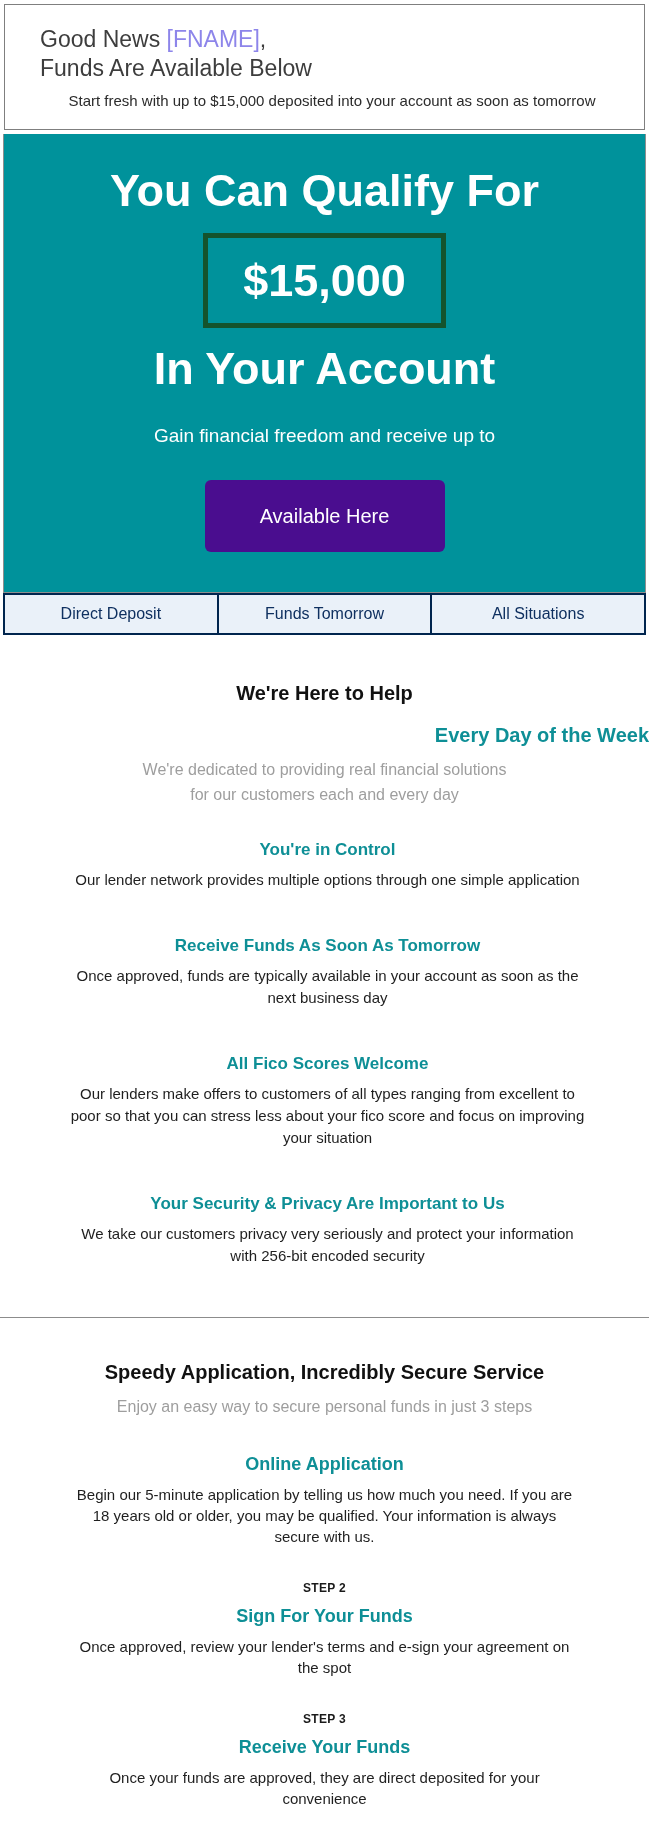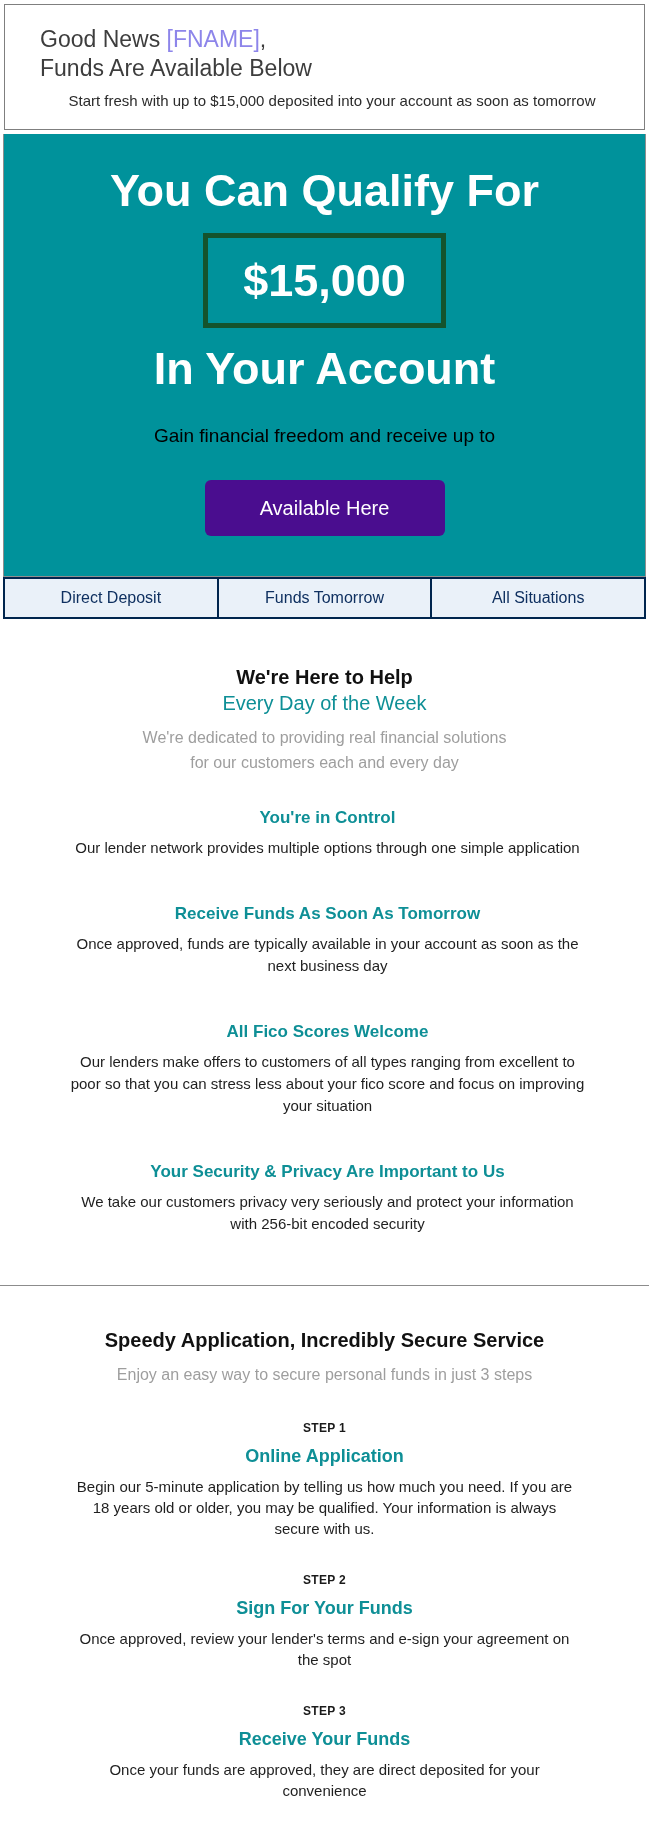--- a/index.html
+++ b/index.html
@@ -22,43 +22,43 @@
   
   .hero {
     margin:0 3px; background:#00929B; border:1px solid #8f8f8f; border-top:none;
     text-align:center; color:#ffffff; padding:30px 10px 40px;
   }
   .hero-h1 { font-size:45px; line-height:53px; font-weight:bold; color:#ffffff; }
   .amount-box {
     display:inline-block; border:5px solid #14532d;
     padding:16px 35px; margin:16px 0 14px;
   }
-  .hero-sub { font-size:19px; line-height:25px; color:#000000;text-align:center; }
+  .hero-sub { font-size:19px; line-height:25px; color:#ffffff;text-align:center; }
   .hero-sub.first { margin-top:28px; }
   .cta-purple {
-    display:inline-block; margin-top:32px; width:240px; height:56px;
+    display:inline-block; margin-top:32px; width:240px; height:72px;
     background:#4A0D8F; color:#ffffff; font-size:20px;
     font-family:inherit; border:none; border-radius:6px; cursor:pointer;
   }
 
   
   .feature-bar {
     margin:0 3px; display:flex; background:#EAF1F9;
     border:2px solid #00254E;
   }
   .bar-cell {
     flex:1; text-align:center; padding:10px 0; font-size:16px; line-height:18px;
     color:#0F3060; cursor:pointer;
   }
   .bar-cell + .bar-cell { border-left:2px solid #00254E; }
 
   
   .help-section { margin-top:46px; text-align:center; }
   .sec-title { font-size:20px; line-height:24px; font-weight:bold; color:#111111; }
-  .sec-title-teal { font-size:20px; line-height:24px; font-weight:normal; color:#0E8F96; margin-top:2px; }
+  .sec-title-teal { font-size:20px; line-height:24px; font-weight:bold; color:#0E8F96; margin-top:18px;text-align:right; }
   .sec-sub { margin-top:10px; font-size:16px; line-height:25px; color:#9E9E9E; }
 
   .help-items { text-align:center; margin:6px 64px 0 70px; }
   .help-item { margin-top:44px; }
   .help-item:first-child { margin-top:32px; }
   .help-heading { font-size:17px; line-height:21px; font-weight:bold; color:#0E8F96; }
   .help-body { margin-top:9px; font-size:15px; line-height:22px; color:#1f1f1f; }
 
   
   .divider { margin-top:50px; border:none; border-top:1px solid #8c8c8c; height:0; }
@@ -125,21 +125,20 @@
     </div>
   </div>
 
   <hr class="divider">
 
   <div class="steps-section">
     <div class="sec-title">Speedy Application, Incredibly Secure Service</div>
     <div class="sec-sub">Enjoy an easy way to secure personal funds in just 3 steps</div>
 
     <div class="step">
-      <div class="step-label">STEP 1</div>
       <div class="step-heading">Online Application</div>
       <div class="step-body">Begin our 5-minute application by telling us how much you need. If you are 18 years old or older, you may be qualified. Your information is always secure with us.</div>
     </div>
     <div class="step">
       <div class="step-label">STEP 2</div>
       <div class="step-heading">Sign For Your Funds</div>
       <div class="step-body">Once approved, review your lender's terms and e-sign your agreement on the spot</div>
     </div>
     <div class="step">
       <div class="step-label">STEP 3</div>

